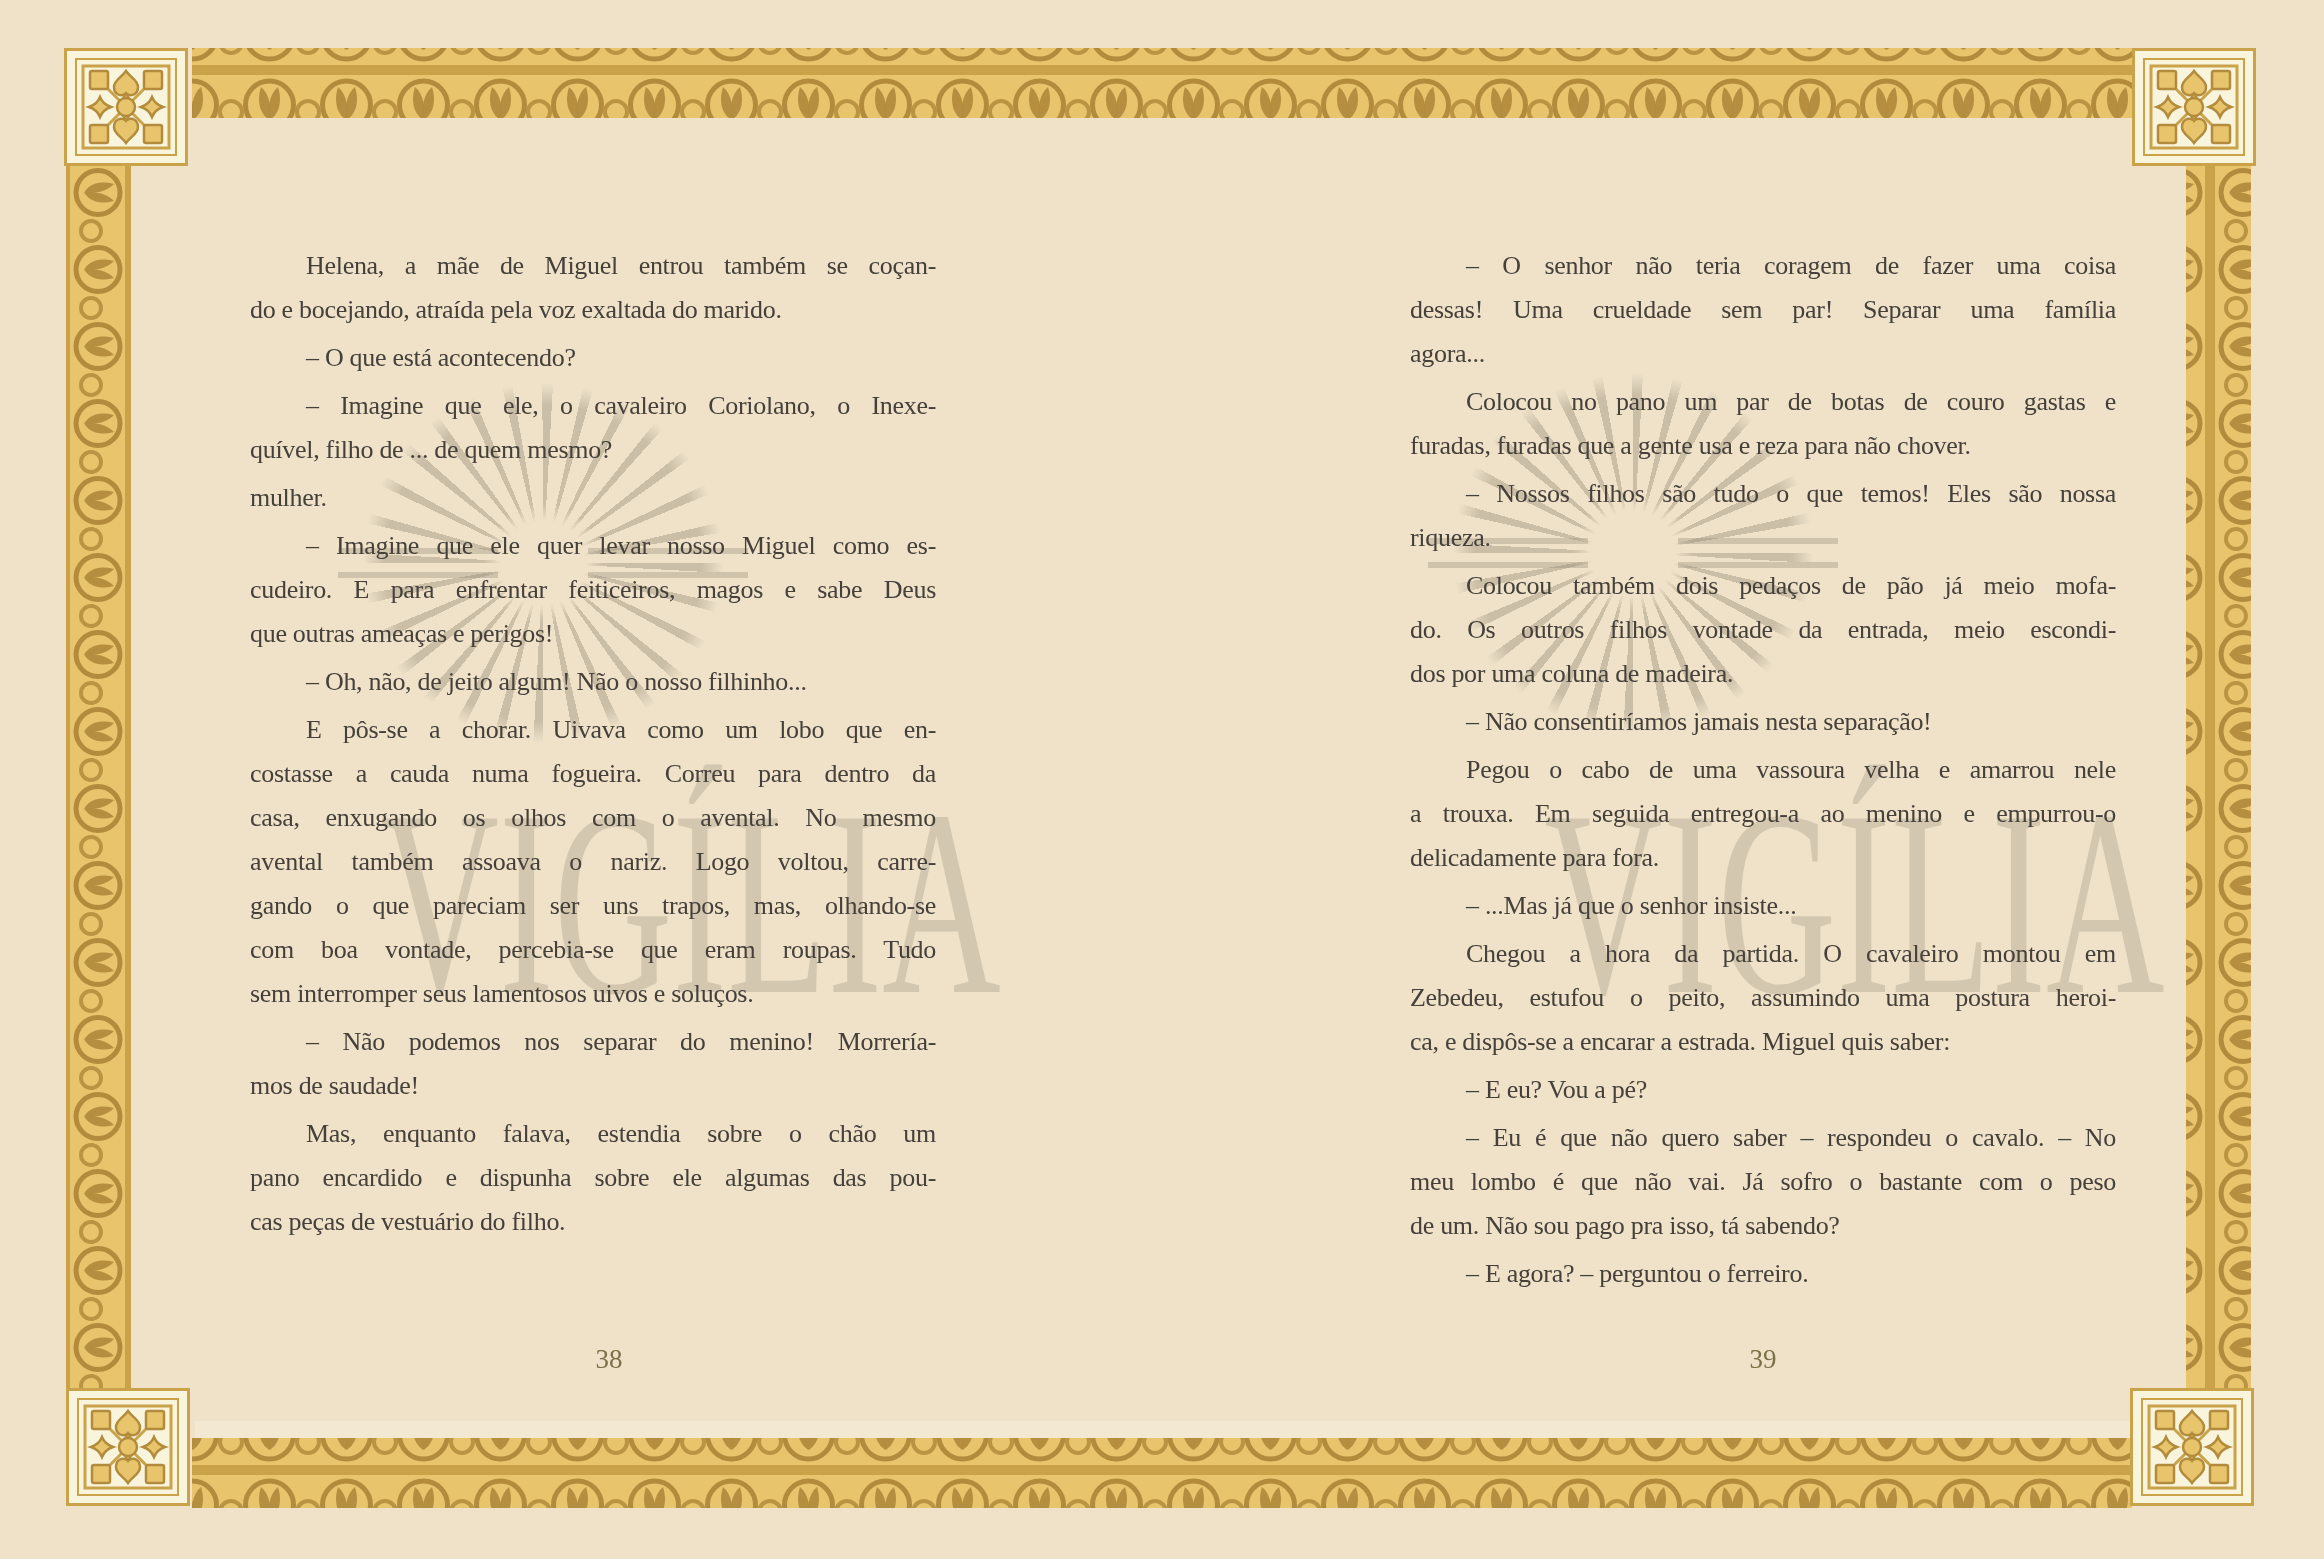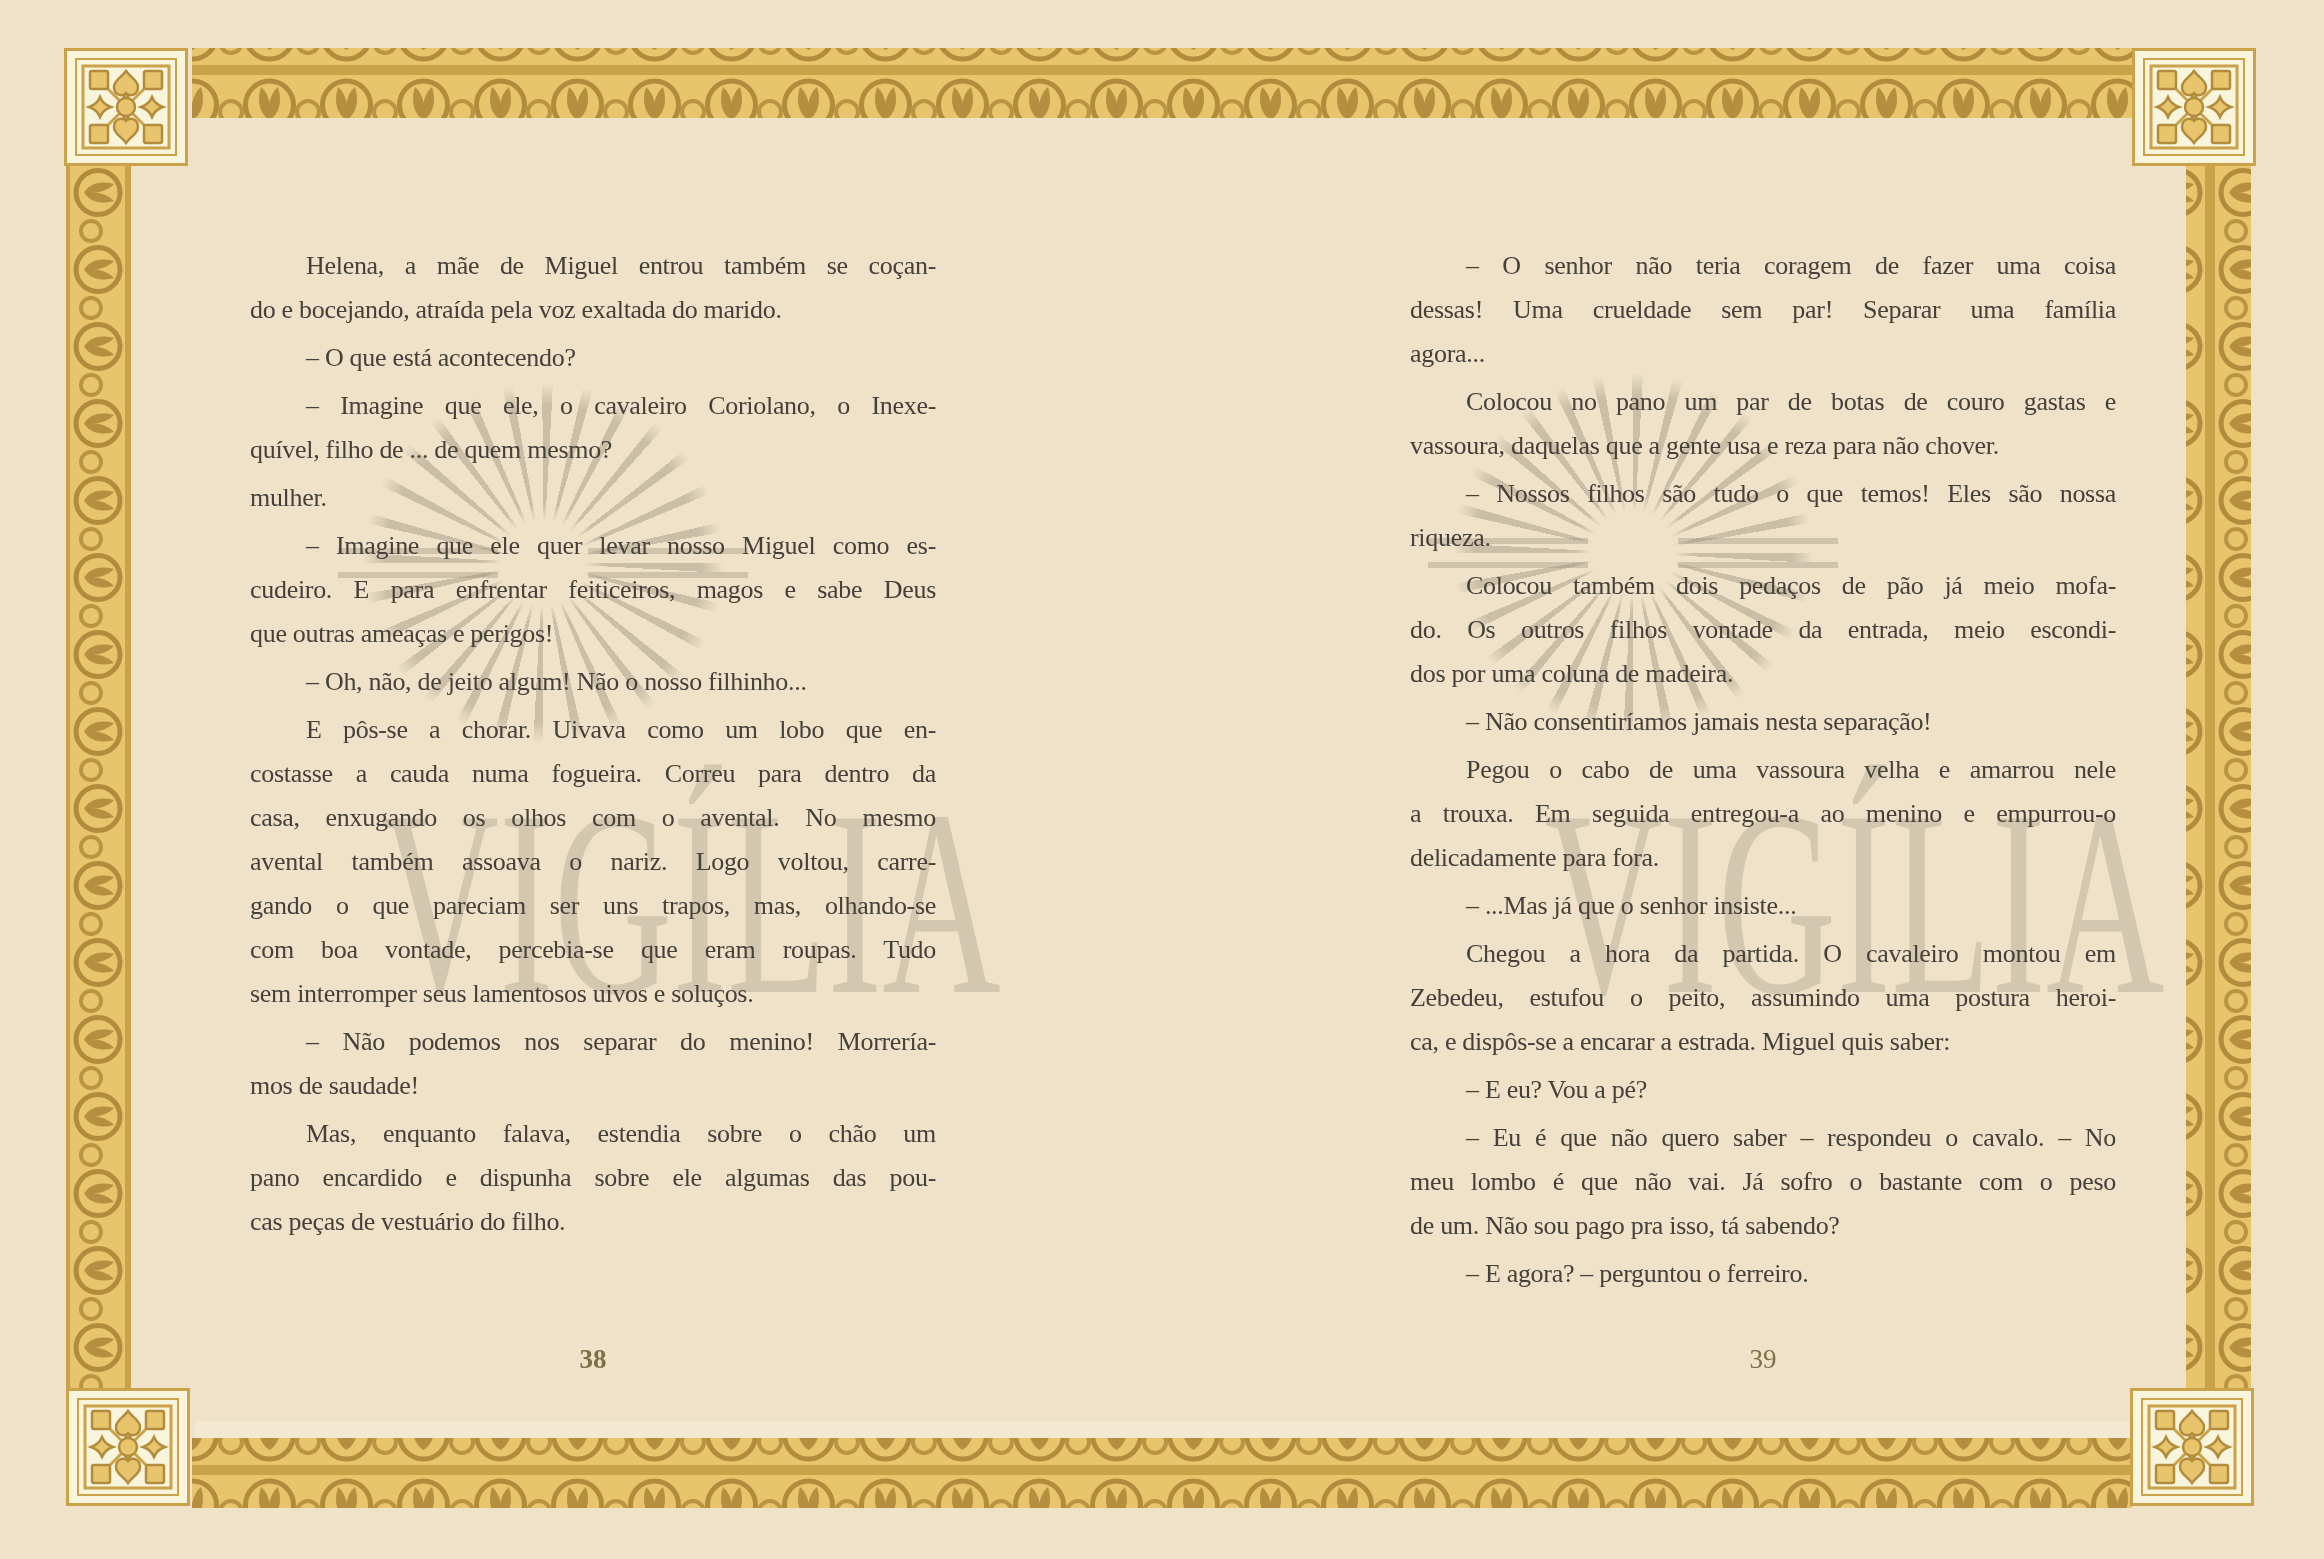--- a/index.html
+++ b/index.html
@@ -48,21 +48,21 @@
       color:var(--text-color,#45403a);}
   .left .page-text{left:250px;width:686px;}
   .right .page-text{left:248px;width:706px;}
   .para{margin:0 0 4px 0;}
   .pline{text-align:justify;text-align-last:justify;}
   .pline.first{text-indent:56px;}
   .pline.plast{text-align-last:left;}
 
   .page-num{position:absolute;top:1344px;z-index:2;font-size:27px;text-align:center;
       color:var(--page-number-color,#7b7148);}
-  .left .page-num{left:250px;width:686px;font-weight:bold;}
+  .left .page-num{left:266px;width:686px;}
   .right .page-num{left:248px;width:706px;}
 
   .shine{position:absolute;left:195px;top:1421px;width:1935px;height:17px;background:#f8f0dd;opacity:.45;z-index:2;}
 </style>
 </head>
 <body>
 
 <div class="spread">
 
   <section class="page left">
@@ -121,21 +121,21 @@
     <div class="sunbar e"></div>
     <div class="wm">VIGÍLIA</div>
     <div class="page-text">
         <div class="para">
           <div class="pline first">– O senhor não teria coragem de fazer uma coisa</div>
           <div class="pline">dessas! Uma crueldade sem par! Separar uma família</div>
           <div class="pline plast">agora...</div>
         </div>
         <div class="para">
           <div class="pline first">Colocou no pano um par de botas de couro gastas e</div>
-          <div class="pline plast">vassoura, daquelas que a gente usa e reza para não chover.</div>
+          <div class="pline plast">furadas, furadas que a gente usa e reza para não chover.</div>
         </div>
         <div class="para">
           <div class="pline first">– Nossos filhos são tudo o que temos! Eles são nossa</div>
           <div class="pline plast">riqueza.</div>
         </div>
         <div class="para">
           <div class="pline first">Colocou também dois pedaços de pão já meio mofa-</div>
           <div class="pline">do. Os outros filhos vontade da entrada, meio escondi-</div>
           <div class="pline plast">dos por uma coluna de madeira.</div>
         </div>

